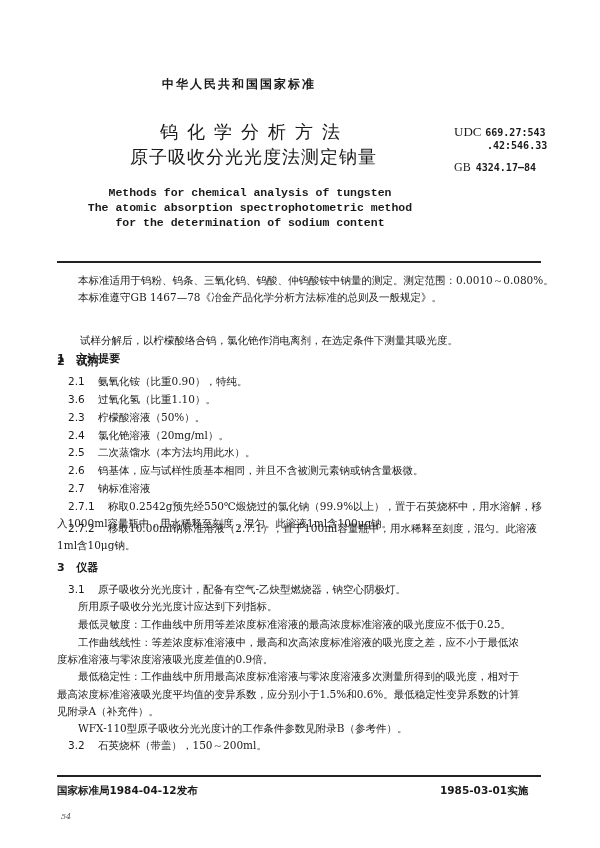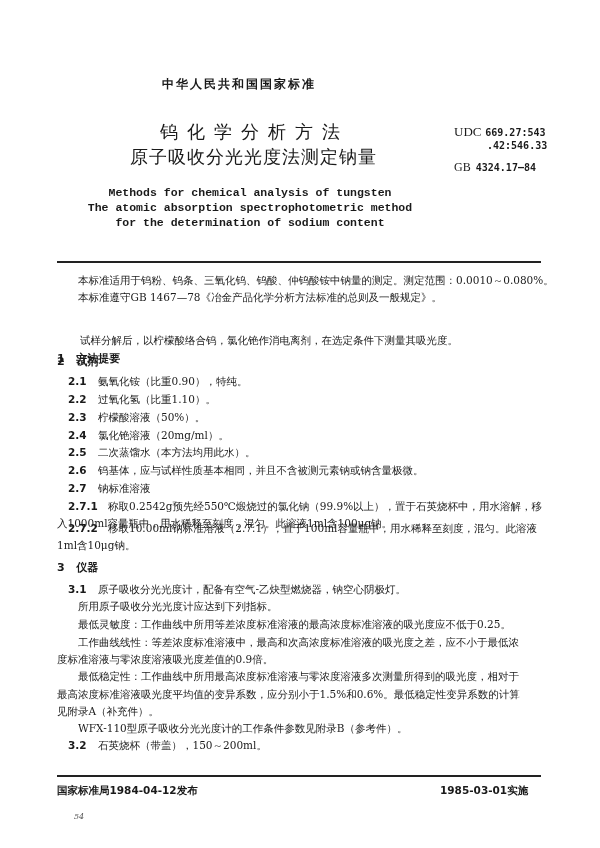--- a/index.html
+++ b/index.html
@@ -15,21 +15,21 @@
   .udc .lbl { font-family: "Liberation Serif", serif; font-size: 13px; }
   .udc .num { font-family: "DejaVu Sans Mono", monospace; font-weight: bold; font-size: 10px; }
   .udc2 { left: 487px; top: 140px; font-family: "DejaVu Sans Mono", monospace; font-weight: bold; font-size: 10px; }
   .gb { left: 454px; top: 156px; }
   .gb .lbl { font-family: "Liberation Serif", serif; font-size: 12px; }
   .gb .num { font-family: "DejaVu Sans Mono", monospace; font-weight: bold; font-size: 10px; }
   .en { left: 0; width: 500px; text-align: center; font-family: "Liberation Mono", monospace; font-weight: bold; font-size: 11.5px; }
   .rule { position: absolute; left: 57px; width: 484px; height: 2px; background: #222; }
   .p { font-size: 10.5px; line-height: 16px; }
   .sec { font-family: "DejaVu Sans", sans-serif; font-weight: bold; font-size: 11px; }
-  .num-b { font-family: "DejaVu Sans", sans-serif; font-weight: bold; font-size: 10.5px; display: inline-block; }
+  .num-b { font-family: "DejaVu Sans", sans-serif; font-weight: normal; font-size: 10.5px; display: inline-block; }
   .foot { font-family: "DejaVu Sans", sans-serif; font-weight: bold; font-size: 10.5px; }
   .pg { font-size: 8px; color: #555; }
 </style>
 </head>
 <body>
 
 <div class="abs hdr-national">中华人民共和国国家标准</div>
 <div class="abs title-main">钨化学分析方法</div>
 <div class="abs title-sub">原子吸收分光光度法测定钠量</div>
 
@@ -55,21 +55,21 @@
 <div class="abs sec" style="left:57px; top:311px;margin-top:40px;">
   <span>1</span>&nbsp;&nbsp;&nbsp;<span>方法提要</span>
 </div>
 <div class="abs p" style="left:80px; top:332px;">试样分解后，以柠檬酸络合钨，氯化铯作消电离剂，在选定条件下测量其吸光度。</div>
 
 <div class="abs sec" style="left:57px; top:354px;">
   <span>2</span>&nbsp;&nbsp;&nbsp;<span>试剂</span>
 </div>
 
 <div class="abs p" style="left:68px; top:373px;"><span class="num-b" style="width:30px">2.1</span><span>氨氧化铵（比重0.90），特纯。</span></div>
-<div class="abs p" style="left:68px; top:391px;"><span class="num-b" style="width:30px">2.2</span><span>过氧化氢（比重1.10）。</span></div>
+<div class="abs p" style="left:68px; top:391px;"><span class="num-b" style="width:30px">3.6</span><span>过氧化氢（比重1.10）。</span></div>
 <div class="abs p" style="left:68px; top:409px;"><span class="num-b" style="width:30px">2.3</span><span>柠檬酸溶液（50%）。</span></div>
 <div class="abs p" style="left:68px; top:427px;"><span class="num-b" style="width:30px">2.4</span><span>氯化铯溶液（20mg/ml）。</span></div>
 <div class="abs p" style="left:68px; top:444px;"><span class="num-b" style="width:30px">2.5</span><span>二次蒸馏水（本方法均用此水）。</span></div>
 <div class="abs p" style="left:68px; top:462px;"><span class="num-b" style="width:30px">2.6</span><span>钨基体，应与试样性质基本相同，并且不含被测元素钠或钠含量极微。</span></div>
 <div class="abs p" style="left:68px; top:480px;"><span class="num-b" style="width:30px">2.7</span><span>钠标准溶液</span></div>
 
 <div class="abs p" style="left:68px; top:498px;"><span class="num-b" style="width:40px">2.7.1</span><span>称取0.2542g预先经550℃煅烧过的氯化钠（99.9%以上），置于石英烧杯中，用水溶解，移</span></div>
 <div class="abs p" style="left:57px; top:515px;">入1000ml容量瓶中，用水稀释至刻度，混匀。此溶液1ml含100μg钠。</div>
 
 <div class="abs p" style="left:68px; top:520px; top:519px;"></div>
@@ -88,13 +88,13 @@
 <div class="abs p" style="left:57px; top:651px;">度标准溶液与零浓度溶液吸光度差值的0.9倍。</div>
 <div class="abs p" style="left:78px; top:668px;">最低稳定性：工作曲线中所用最高浓度标准溶液与零浓度溶液多次测量所得到的吸光度，相对于</div>
 <div class="abs p" style="left:57px; top:686px;">最高浓度标准溶液吸光度平均值的变异系数，应分别小于1.5%和0.6%。最低稳定性变异系数的计算</div>
 <div class="abs p" style="left:57px; top:703px;">见附录A（补充件）。</div>
 <div class="abs p" style="left:78px; top:720px;">WFX-110型原子吸收分光光度计的工作条件参数见附录B（参考件）。</div>
 <div class="abs p" style="left:68px; top:737px;"><span class="num-b" style="width:30px">3.2</span><span>石英烧杯（带盖），150～200ml。</span></div>
 
 <div class="rule" style="top:775px;"></div>
 <div class="abs foot" style="left:57px; top:784px;">国家标准局1984-04-12发布</div>
 <div class="abs foot" style="left:440px; top:784px;">1985-03-01实施</div>
-<div class="abs pg" style="left:74px; top:812px;font-style:italic;">54</div>
+<div class="abs pg" style="left:61px; top:812px;font-style:italic;">54</div>
 
 </body></html>

